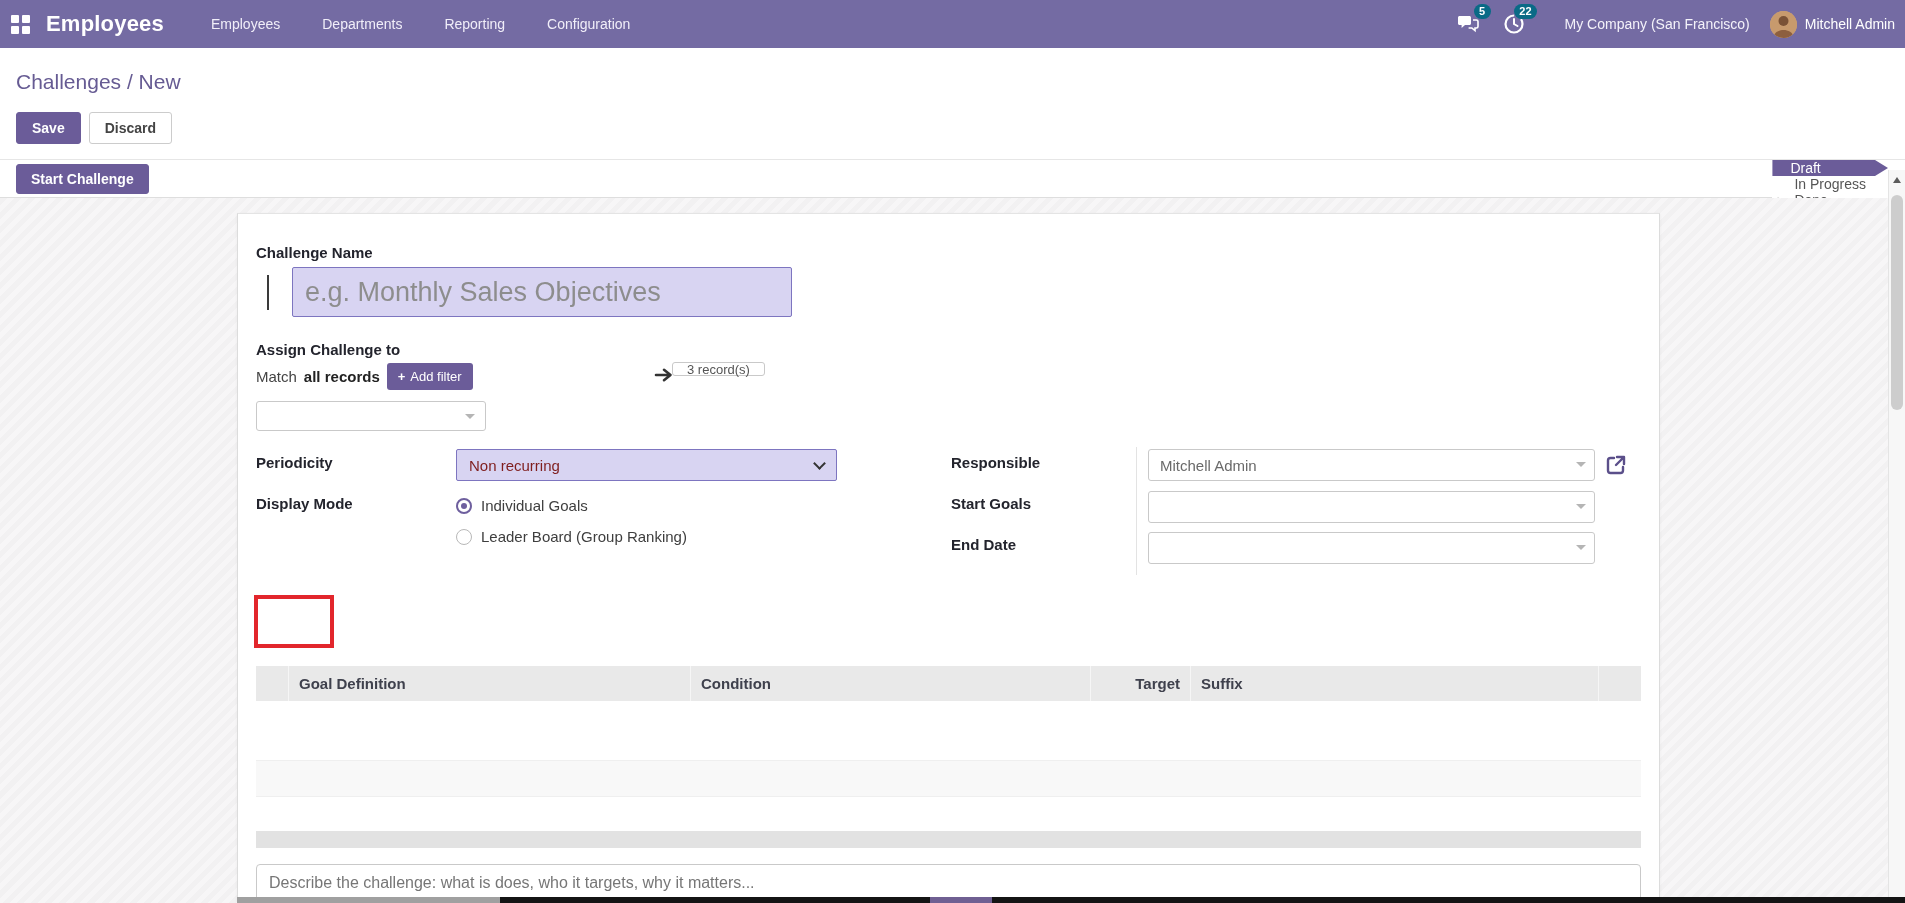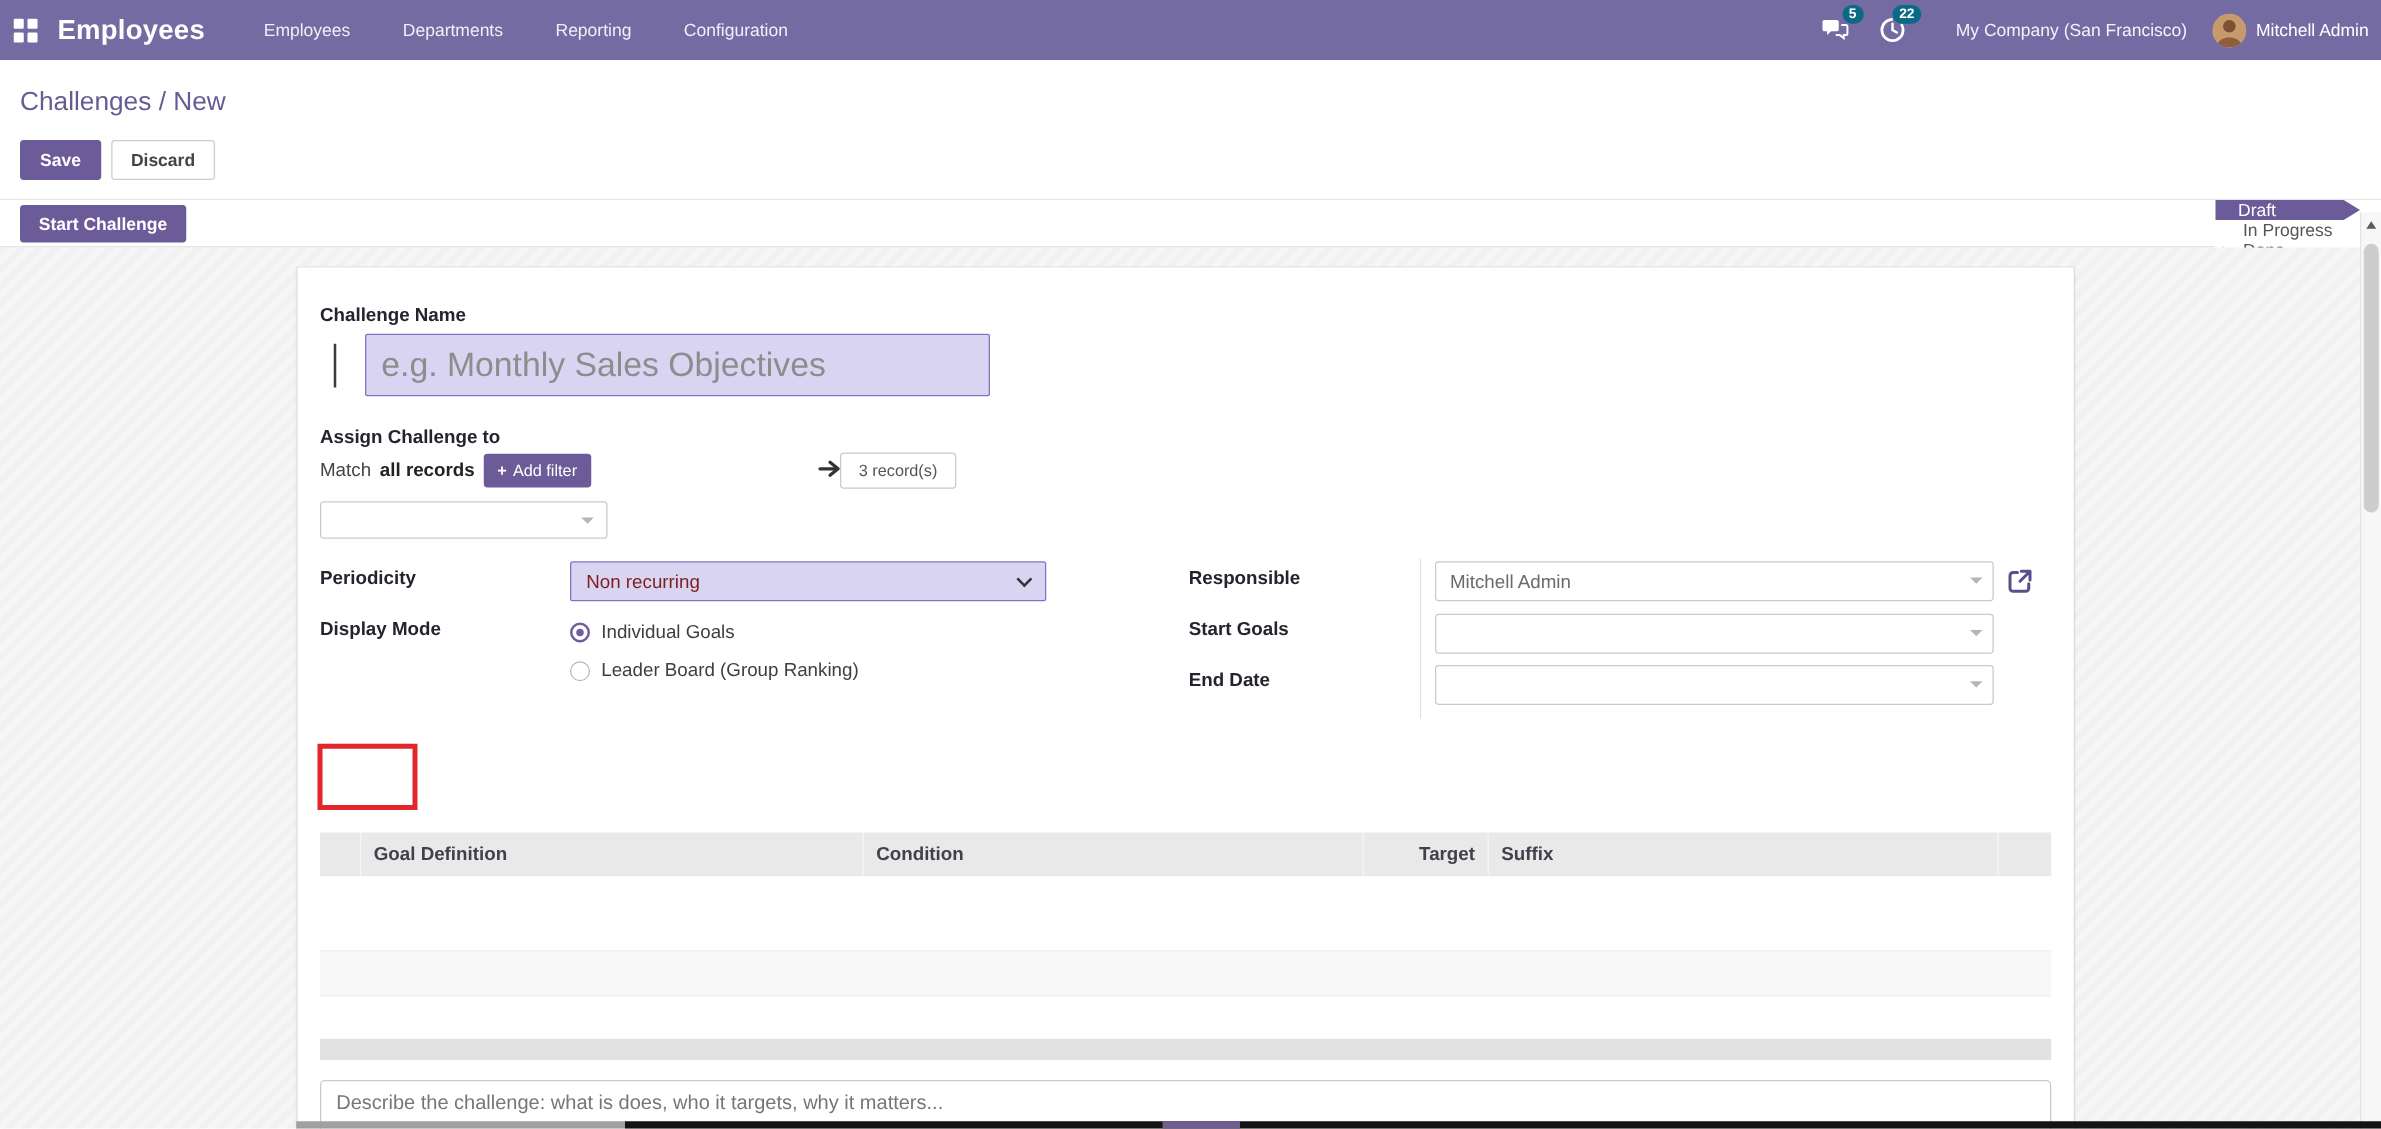--- a/index.html
+++ b/index.html
@@ -74,21 +74,21 @@
     font-family:"Liberation Sans", sans-serif; font-size:27px; padding:0 12px; color:#333; outline:none;margin-left:36px;
   }
   .name-input::placeholder { color:#8d8d8d; }
   .text-caret { position:absolute; left:29px; top:61px; width:2px; height:35px; background:#3a3a3a; z-index:2; }
 
   .match-line { position:absolute; left:18px; top:149px; display:flex; align-items:center; gap:7px; font-size:15px; color:#444; }
   .match-bold { font-weight:bold; color:#222; }
   .btn-addfilter { background:#6b5c99; color:#fff; border:none; border-radius:3px; font-size:13px; padding:6px 11px; cursor:pointer; display:flex; align-items:center; gap:5px; }
   .arrow-glyph { position:absolute; left:416px; top:153px; }
   .records-btn {
-    position:absolute; left:434px; top:148px; height:29px; padding:0 14px;
+    position:absolute; left:434px; top:148px; height:14px; padding:0 14px;
     background:#fff; border:1px solid #c9c9c9; border-radius:3px; font-size:13px; color:#555;
     display:flex; align-items:center; cursor:pointer;
   }
   .empty-select {
     position:absolute; left:18px; top:187px; width:230px; height:30px;
     border:1px solid #c9c9c9; border-radius:3px; background:#fff; cursor:pointer;
   }
   .caret-tri { position:absolute; right:10px; top:50%; margin-top:-2px; width:0; height:0;
     border-left:5px solid transparent; border-right:5px solid transparent; border-top:5px solid #b5b5b5; }
 

